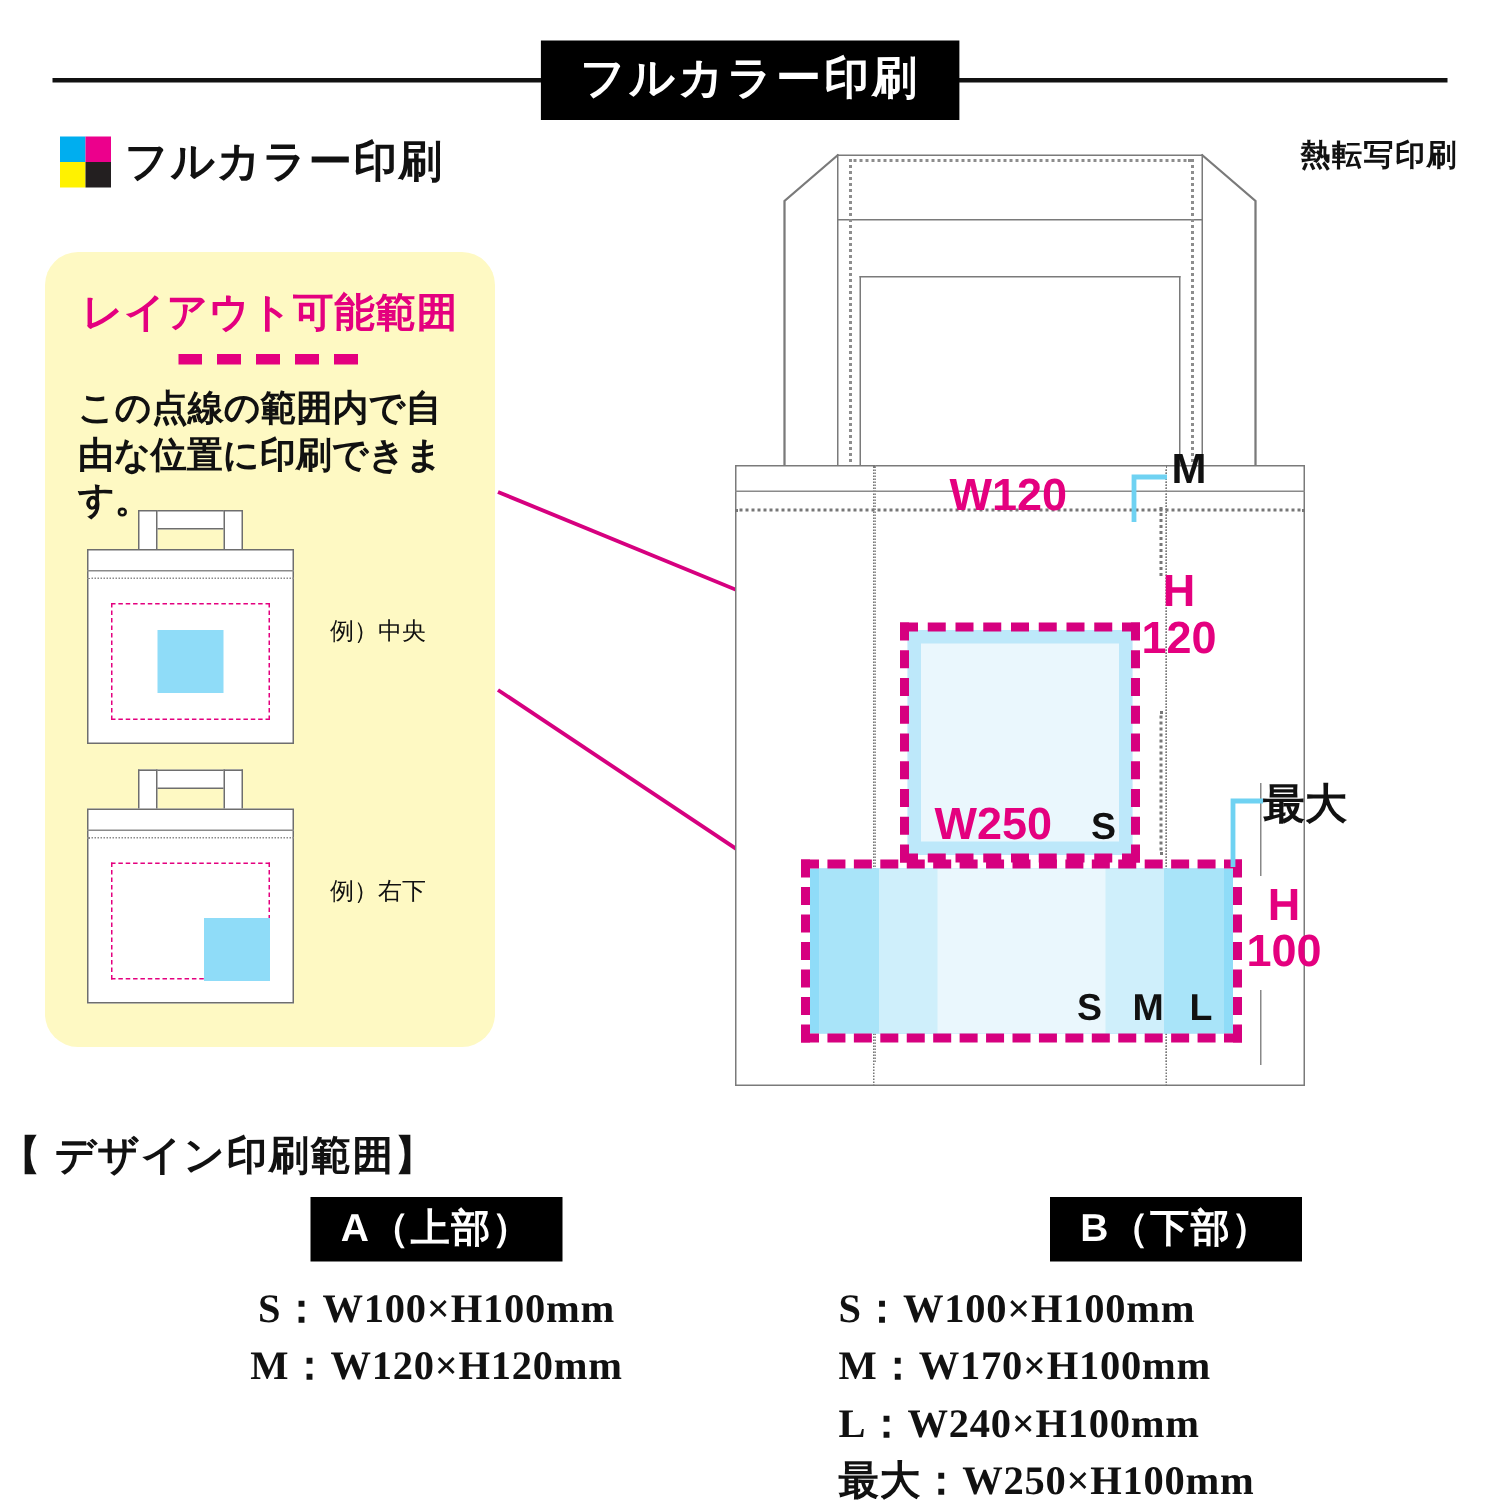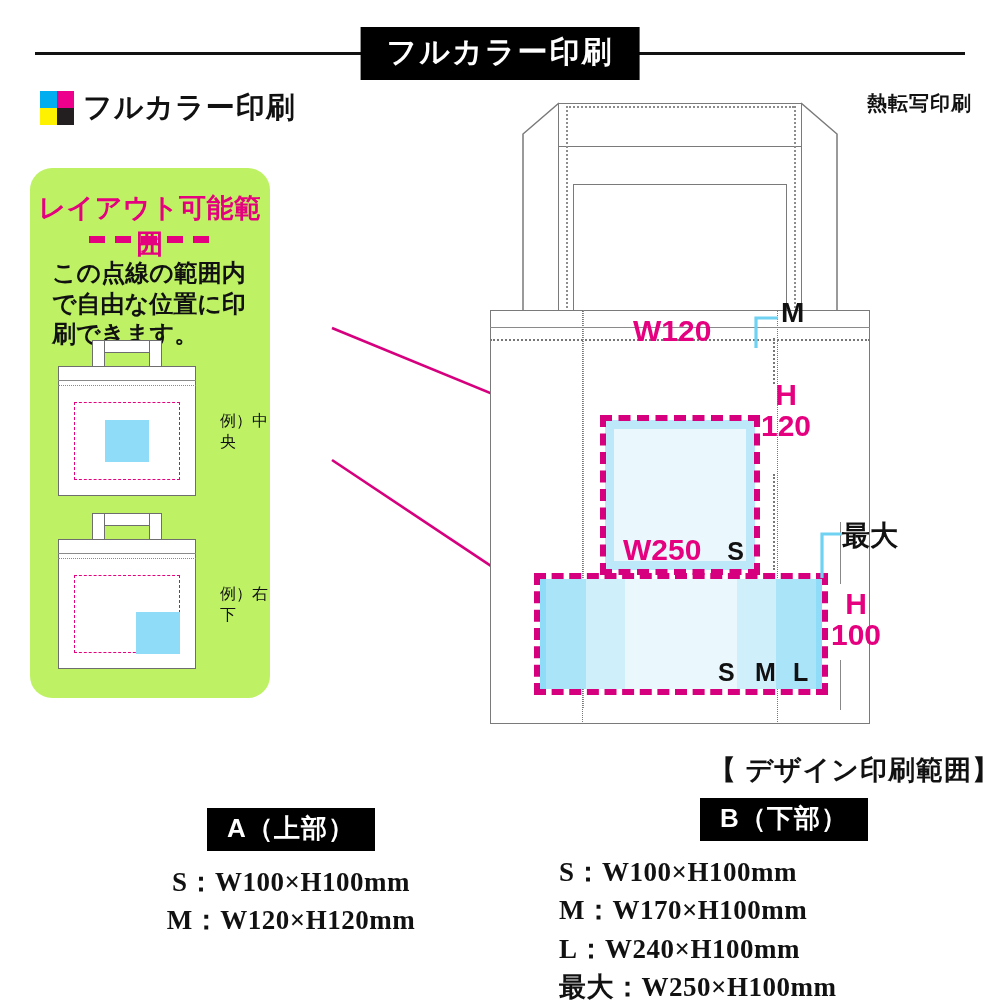--- a/index.html
+++ b/index.html
@@ -36,22 +36,22 @@
   .cmyk i:nth-child(4){background:#231F20;}
   .lbl-print{font-size:29px;font-weight:bold;letter-spacing:1px;white-space:nowrap;}
 
   .lbl-heat{
     position:absolute;right:28px;top:90px;
     font-size:20px;font-weight:bold;letter-spacing:1px;white-space:nowrap;
   }
 
   
   .panel{
-    position:absolute;left:30px;top:168px;width:240px;height:530px;
-    background:#bef264;border-radius:22px;
+    position:absolute;left:30px;top:168px;width:300px;height:530px;
+    background:#fef9c3;border-radius:22px;
   }
   .panel-title{
     position:absolute;left:0;right:0;top:22px;text-align:center;
     color:#E4007F;font-size:27px;font-weight:bold;letter-spacing:0.5px;
   }
   .panel-dash{
     position:absolute;left:50%;transform:translateX(-50%);top:68px;
     width:122px;height:7px;
     background:repeating-linear-gradient(to right,#E4007F 0 16px,transparent 16px 26px);
   }
@@ -161,25 +161,25 @@
   
   .dim{position:absolute;color:#E4007F;font-weight:bold;white-space:nowrap;}
   .dimW{font-size:30px;}
   .dimH{font-size:30px;line-height:1.02;text-align:center;}
   .callout{position:absolute;font-size:28px;font-weight:bold;color:#111;white-space:nowrap;}
   .tick{position:absolute;border-left:2px dotted #777;}
   .tickS{position:absolute;border-left:1.6px solid #888;}
 
   
   .spec-title{
-    position:absolute;left:0;right:0;top:752px;text-align:right;
+    position:absolute;left:0;right:0;top:752px;text-align:left;
     font-size:27px;font-weight:bold;letter-spacing:1px;
   }
   .col{position:absolute;top:798px;}
-  .colA{left:126px;width:330px;margin-top:10px;}
+  .colA{left:126px;width:330px;}
   .colB{left:545px;width:390px;}
   .col .chip{
     display:inline-block;background:#000;color:#fff;
     font-size:26px;font-weight:bold;letter-spacing:1px;
     padding:3px 20px 5px 20px;
   }
   .col .chipwrap{text-align:center;}
   .colB .chipwrap{text-align:center;padding-left:88px;}
   .col ul{list-style:none;margin:12px 0 0 0;padding:0;font-family:Liberation Serif, serif;}
   .col li{

